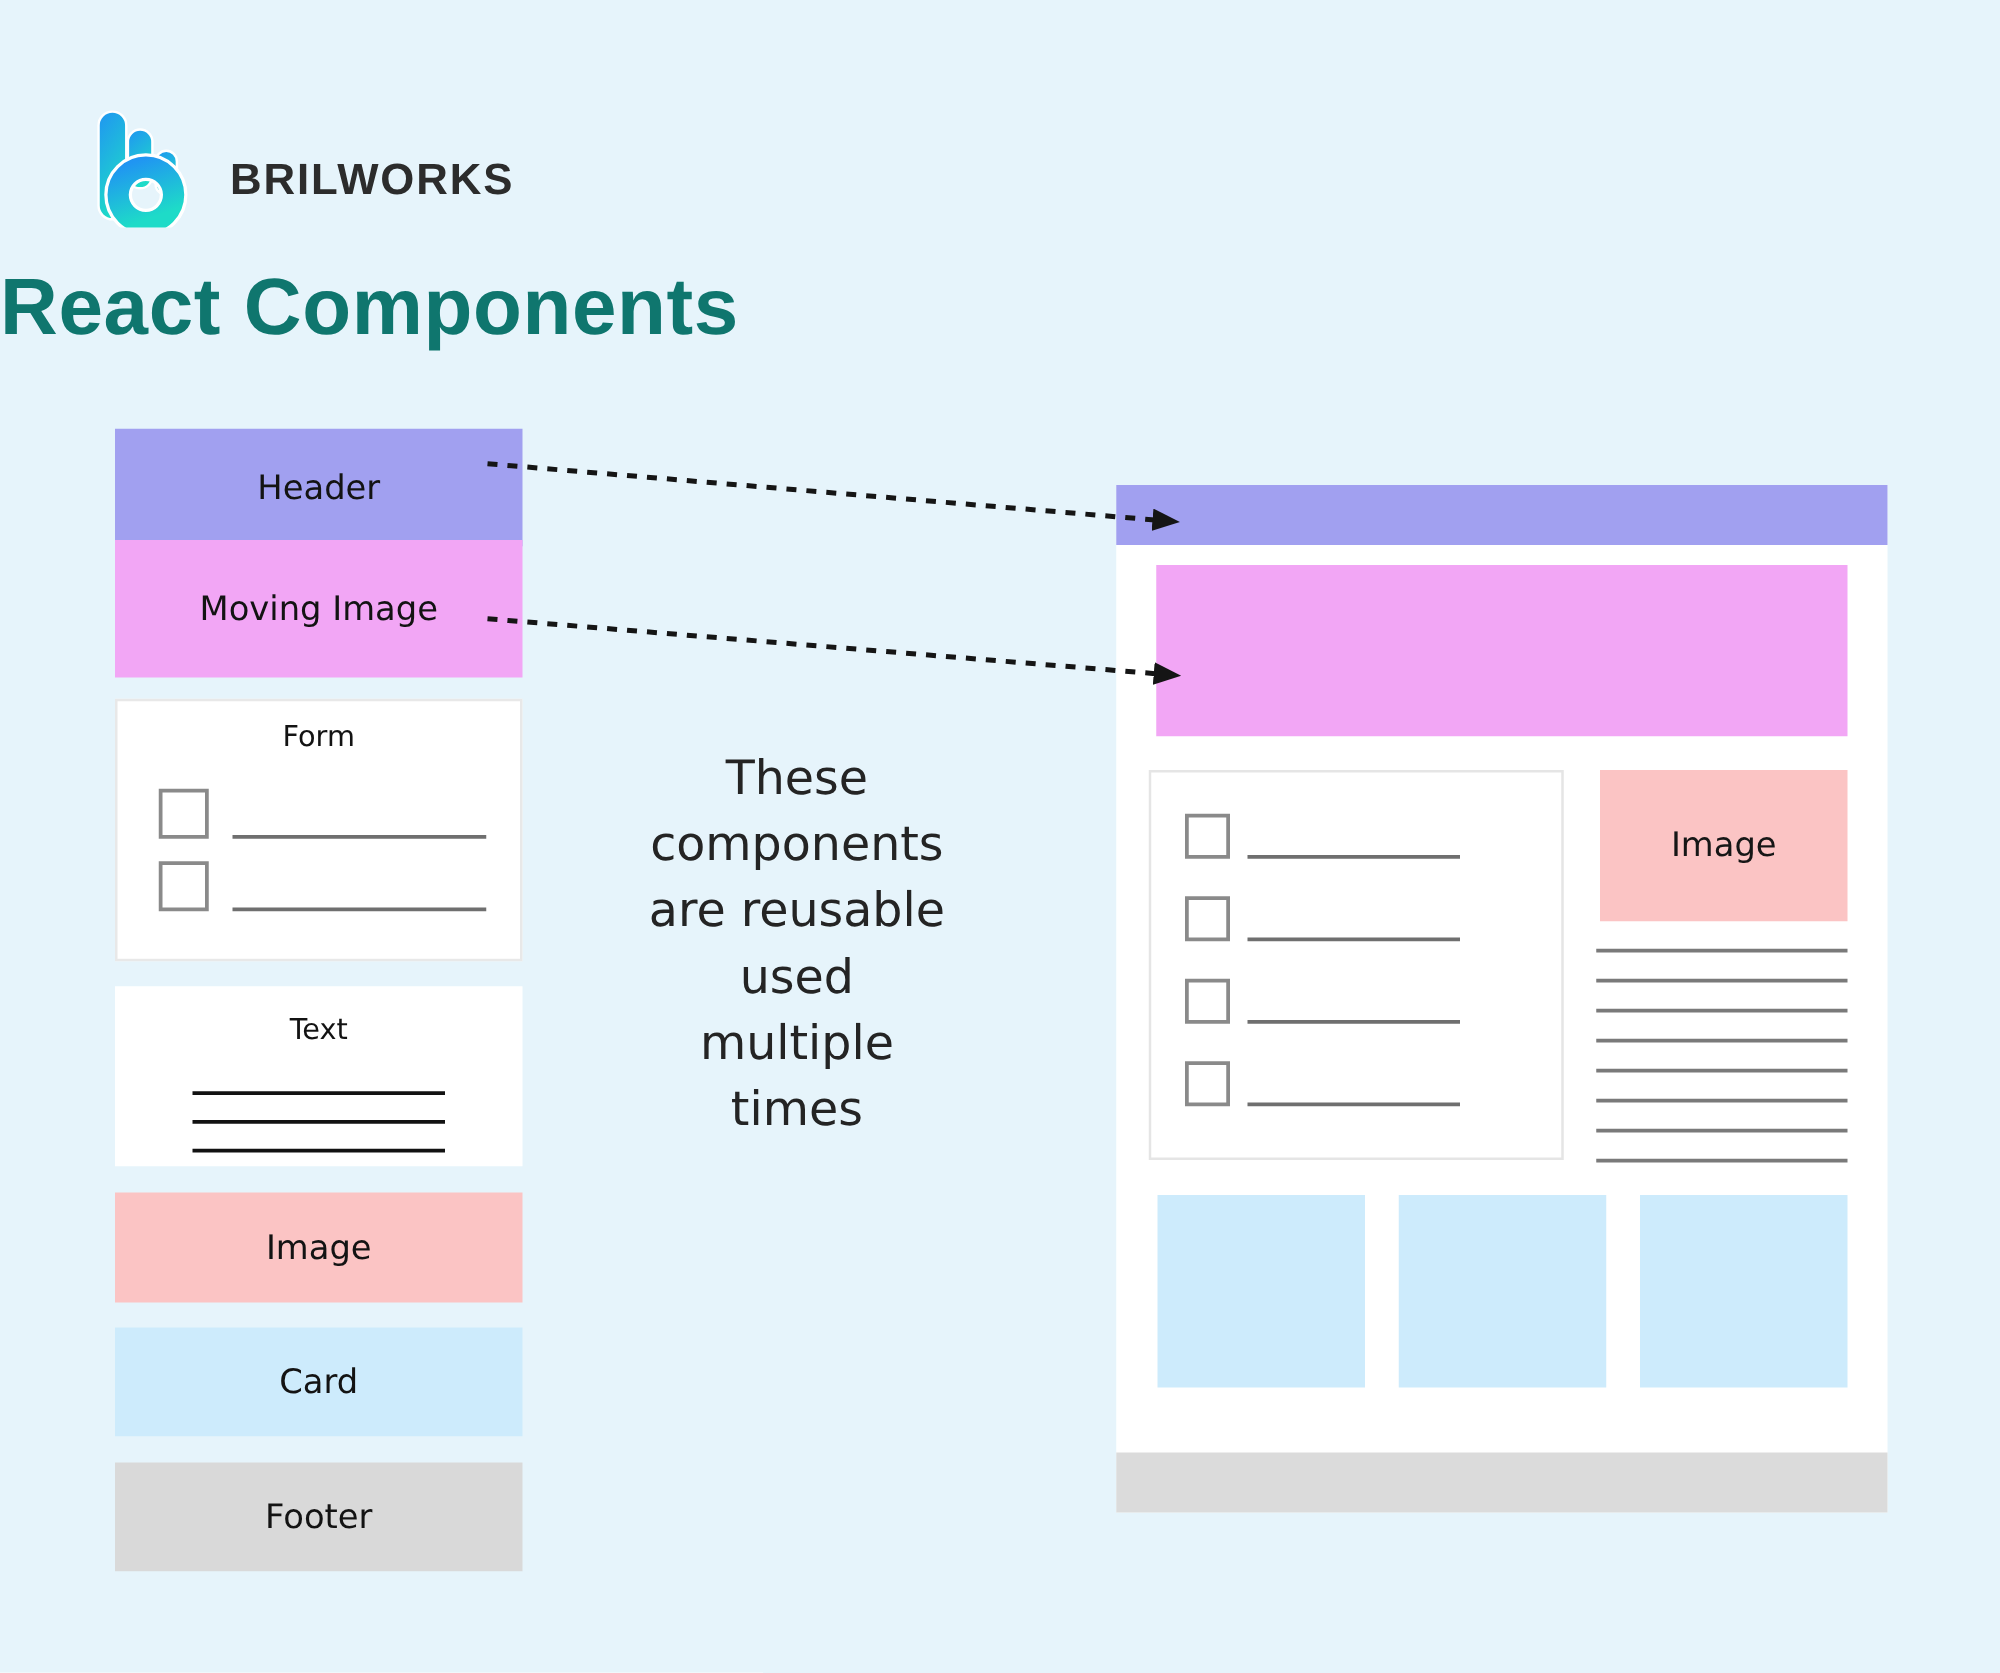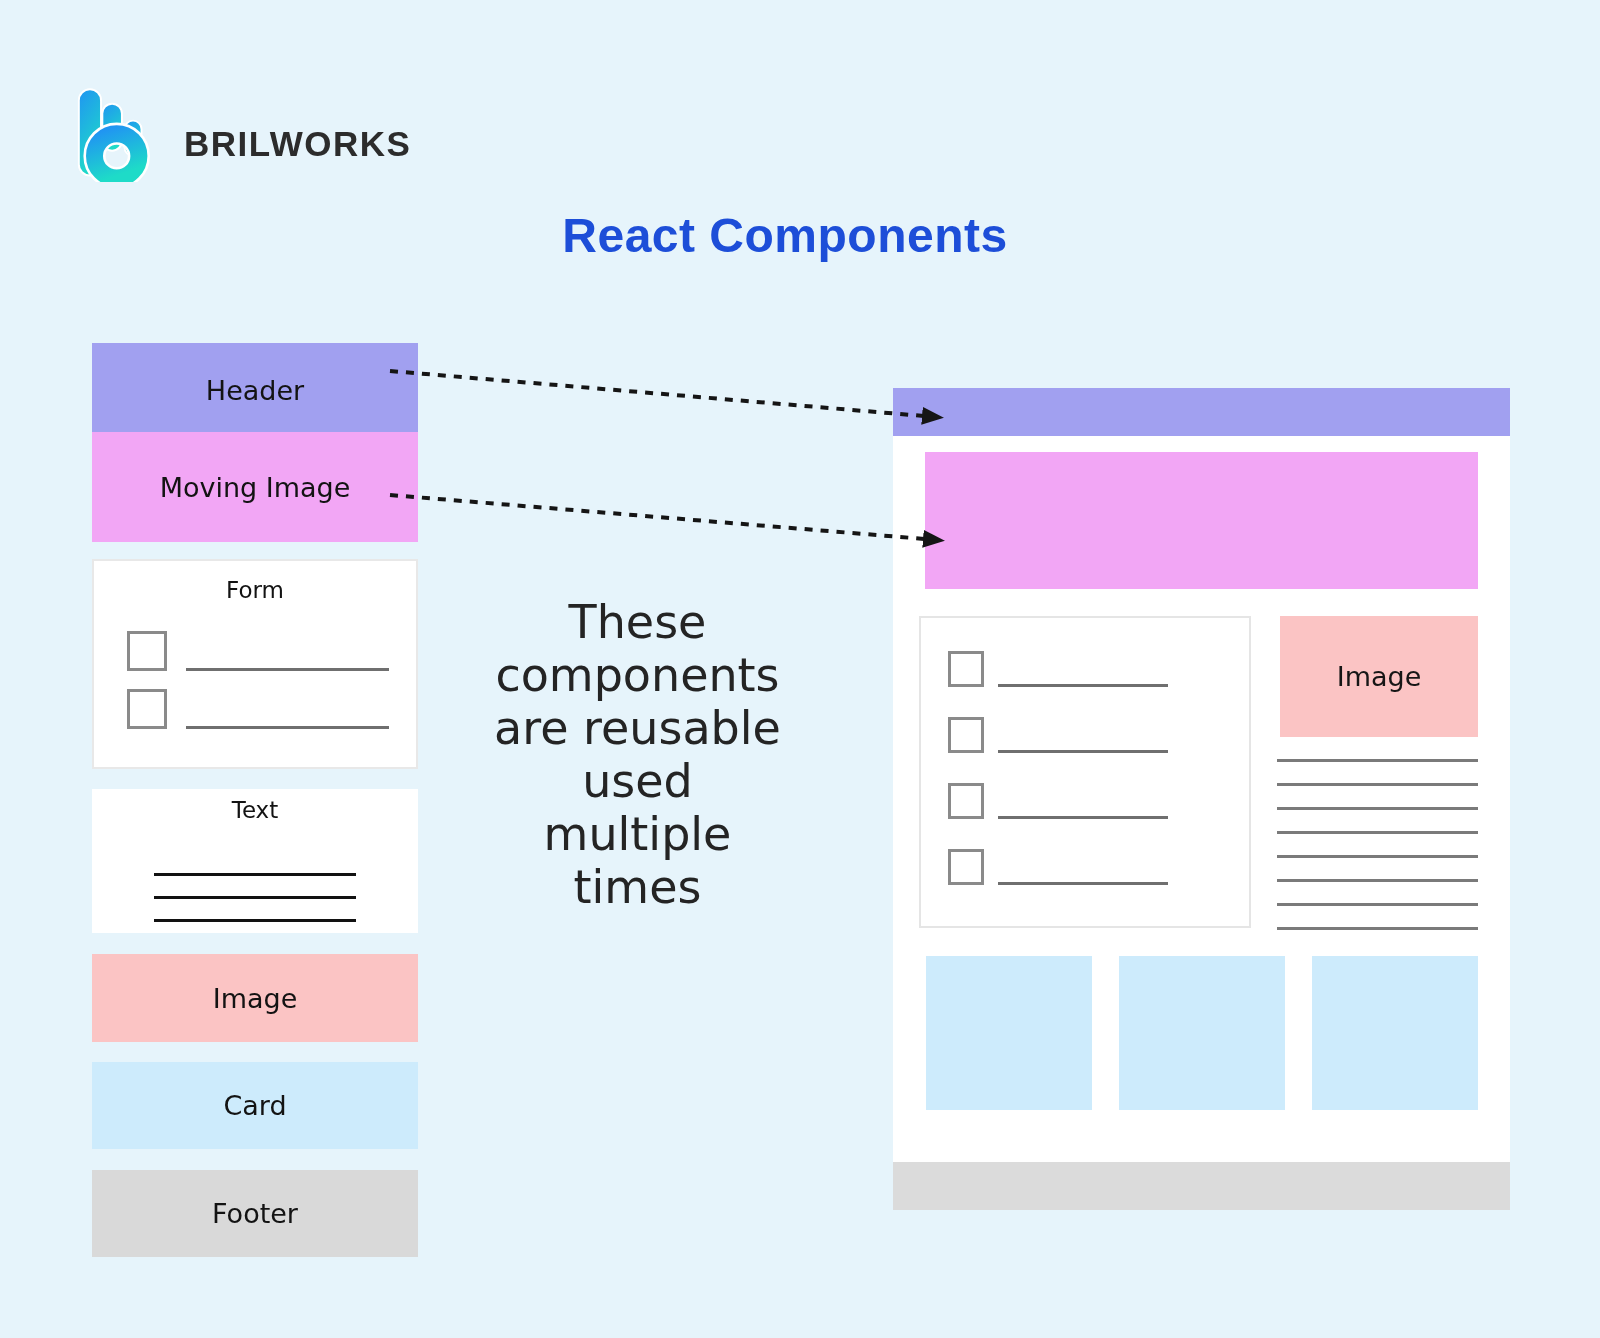--- a/index.html
+++ b/index.html
@@ -10,49 +10,49 @@
   }
   
   .logo { position:absolute; left:76px; top:88px; display:flex; align-items:center; gap:24px; }
   .logo svg { width:84px; height:94px; display:block; }
   .brand {
     font-family:"Liberation Sans", sans-serif; font-weight:bold;
     font-size:35px; letter-spacing:1.5px; color:#2c2c2c; padding-top:18px;
   }
   
   .title {
-    position:absolute; top:208px; left:0; width:1570px; text-align:center;
+    position:absolute; top:208px; left:0; width:1570px; 
     font-family:"Liberation Sans", sans-serif; font-weight:bold;
-    font-size:48px; color:#1d4ed8; letter-spacing:0.5px;
+    font-size:64px; color:#0f766e; letter-spacing:0.5px;
   }
   
   .sb { position:absolute; left:92px; width:326px; box-sizing:border-box;
         display:flex; align-items:center; justify-content:center;
         font-size:27px; color:#131313; }
   .sb-header      { top:343px;  height:94px;  background:var(--c-purple,#A1A0F0); }
   .sb-moving      { top:432px;  height:110px;  background:var(--c-pink,#F2A6F5); }
   .sb-form        { top:559px;  height:210px; background:#fff; border:2px solid #E8E8E8; display:block; }
   .sb-text        { top:789px;  height:144px; background:#fff; display:block; }
   .sb-image       { top:954px;  height:88px;  background:var(--c-salmon,#FBC4C4); }
   .sb-card        { top:1062px; height:87px;  background:var(--c-blue,#CDEBFC); }
   .sb-footer      { top:1170px; height:87px;  background:var(--c-gray,#D9D9D9); }
   .blk-title { text-align:center; font-size:23px; margin-top:16px; }
   .chk { position:absolute; width:40px; height:40px; border:3px solid #8a8a8a; background:#fff; box-sizing:border-box; }
   .ln  { position:absolute; border-top:3px solid #6f6f6f; height:0; }
   .sb-form .chk.r1 { left:33px; top:70px; }
   .sb-form .ln.r1  { left:92px; top:107px; width:203px; }
   .sb-form .chk.r2 { left:33px; top:128px; }
   .sb-form .ln.r2  { left:92px; top:165px; width:203px; }
-  .sb-text .blk-title { margin-top:8px; }
+  .sb-text .blk-title { margin-top:22px; }
   .sb-text .tl { position:absolute; left:62px; width:202px; border-top:3px solid #121212; height:0; }
   .tl.l1 { top:84px; } .tl.l2 { top:107px; } .tl.l3 { top:130px; }
   
   .blurb {
     position:absolute; left:450px; top:596px; width:375px; text-align:center;
-    font-size:46px; line-height:53px; color:#242424;
+    font-size:38px; line-height:53px; color:#242424;
   }
   
   .page { position:absolute; left:893px; top:388px; width:617px; height:822px; background:#ffffff; }
   .p-header { position:absolute; left:0; top:0; width:617px; height:48px; background:var(--c-purple,#A1A0F0); }
   .p-banner { position:absolute; left:32px; top:64px; width:553px; height:137px; background:var(--c-pink,#F2A6F5); }
   .p-form   { position:absolute; left:26px; top:228px; width:332px; height:312px; border:2px solid #E5E5E5; box-sizing:border-box; }
   .p-form .chk { width:36px; height:36px; }
   .p-form .chk.r1 { left:27px; top:33px; }   .p-form .ln.r1 { left:77px; top:66px; width:170px; }
   .p-form .chk.r2 { left:27px; top:99px; }   .p-form .ln.r2 { left:77px; top:132px; width:170px; }
   .p-form .chk.r3 { left:27px; top:165px; }  .p-form .ln.r3 { left:77px; top:198px; width:170px; }

